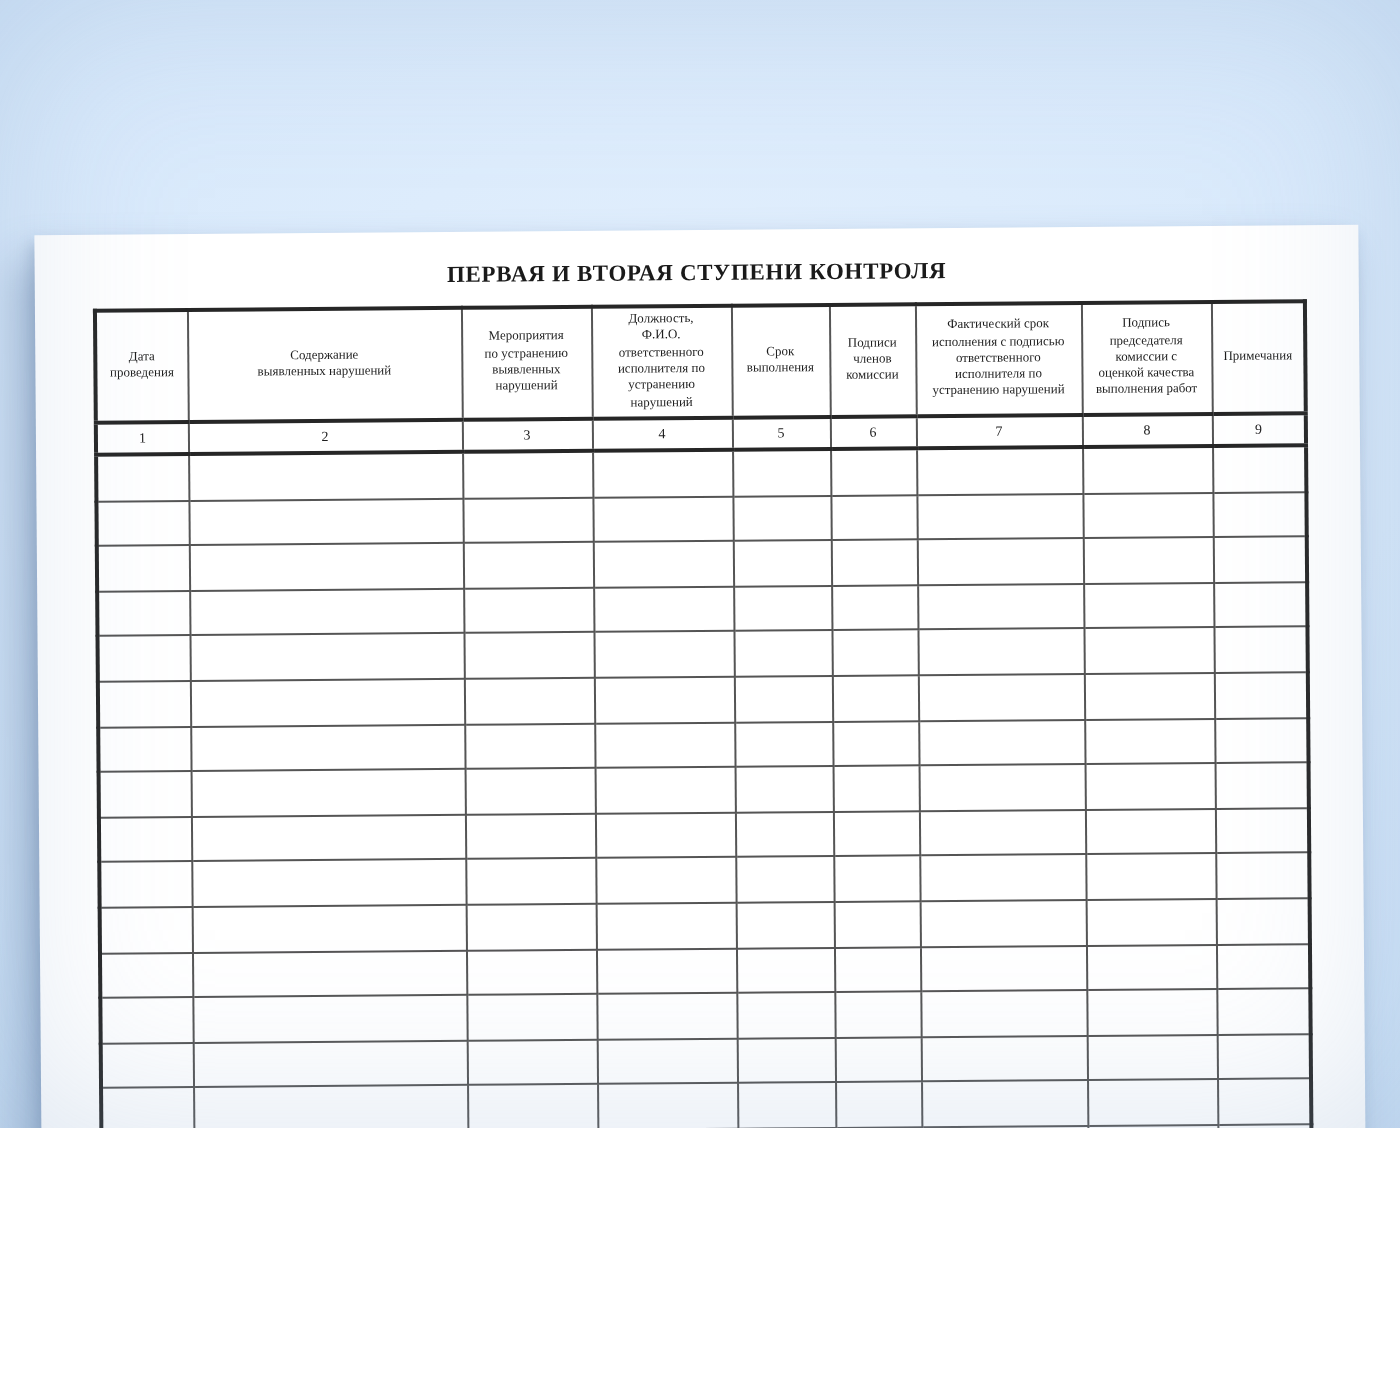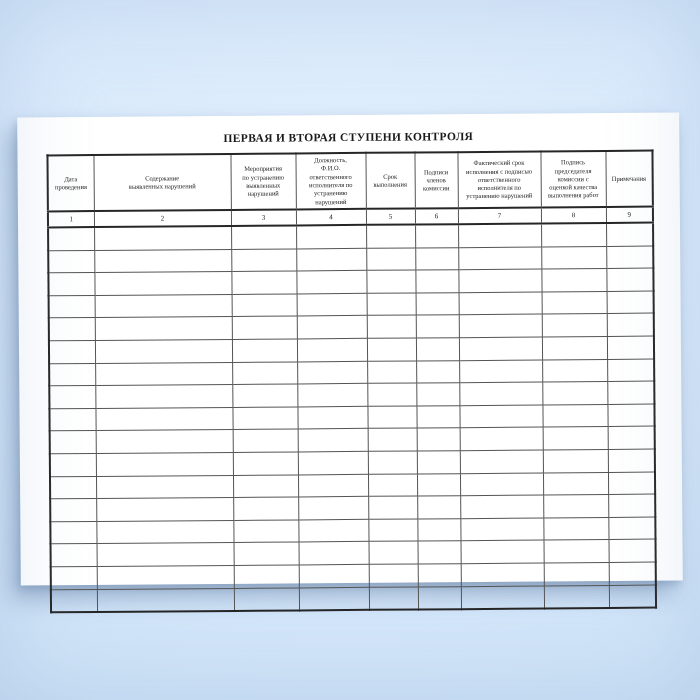--- a/index.html
+++ b/index.html
@@ -6,21 +6,21 @@
     margin: 0;
     padding: 0;
     width: 700px;
     height: 700px;
     overflow: hidden;
     font-family: "Liberation Serif", serif;
   }
   .scene {
     position: relative;
     width: 700px;
-    height: 700px;
+    height: 564px;
     background:
       radial-gradient(130% 105% at 50% 32%,
         #e2effd 0%,
         #d8e9fb 40%,
         #cde2f7 70%,
         #c3d9f0 100%);
     overflow: hidden;
   }
   .scene::after {
     content: "";

